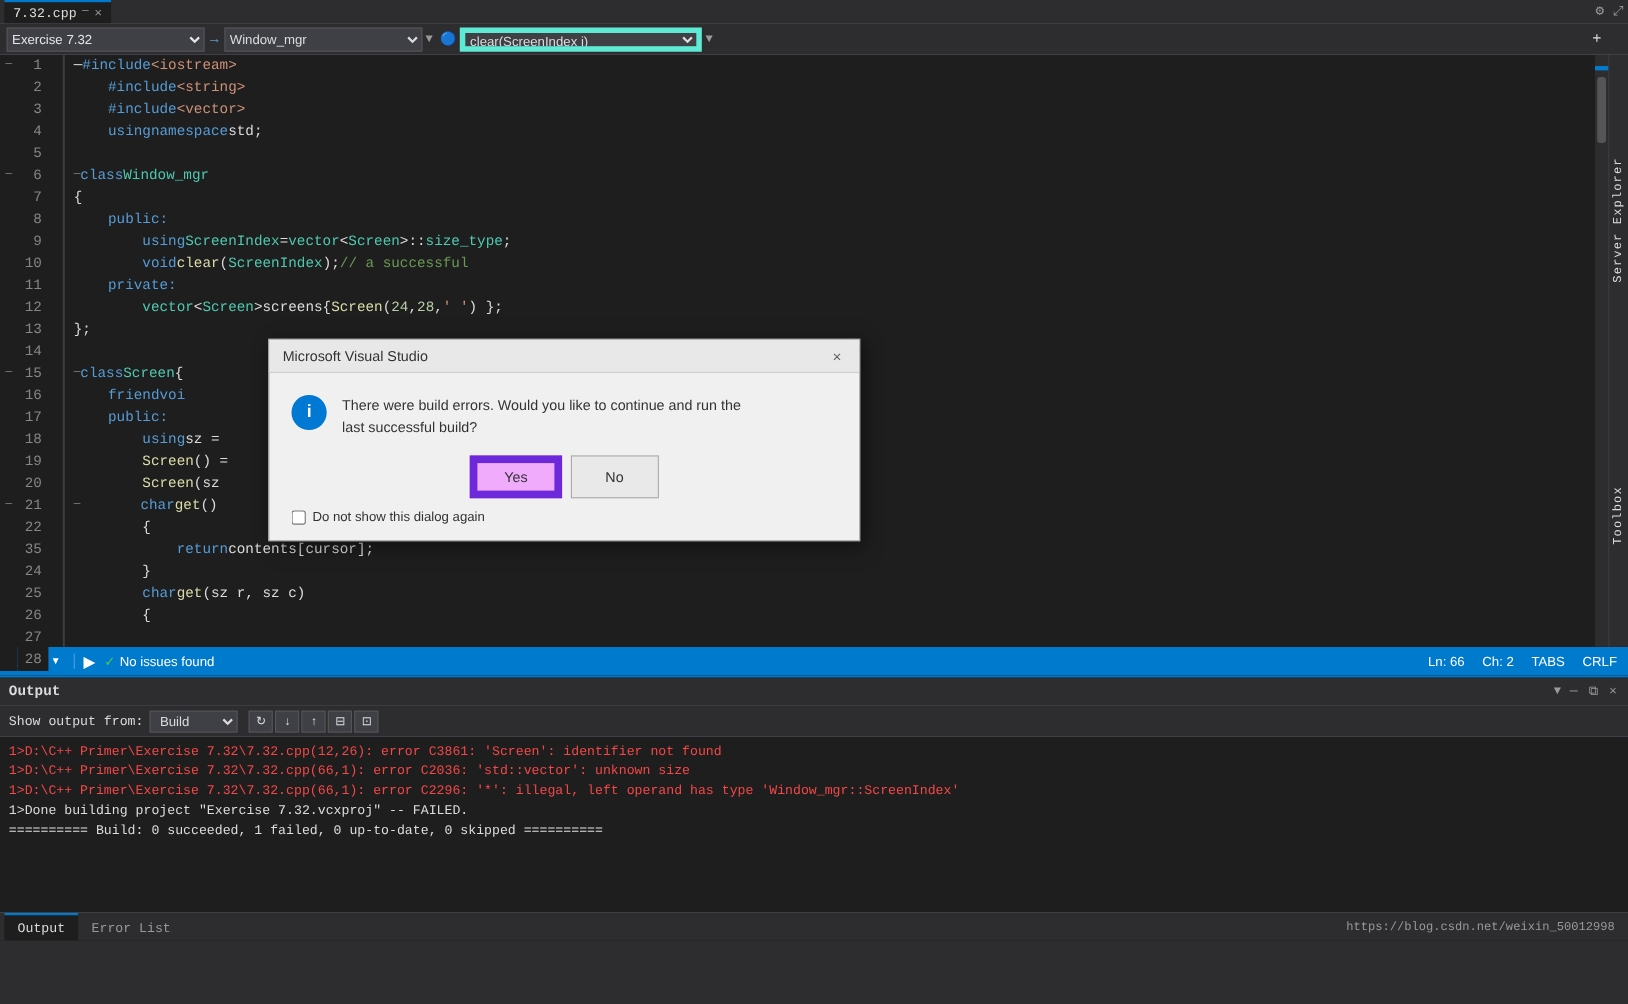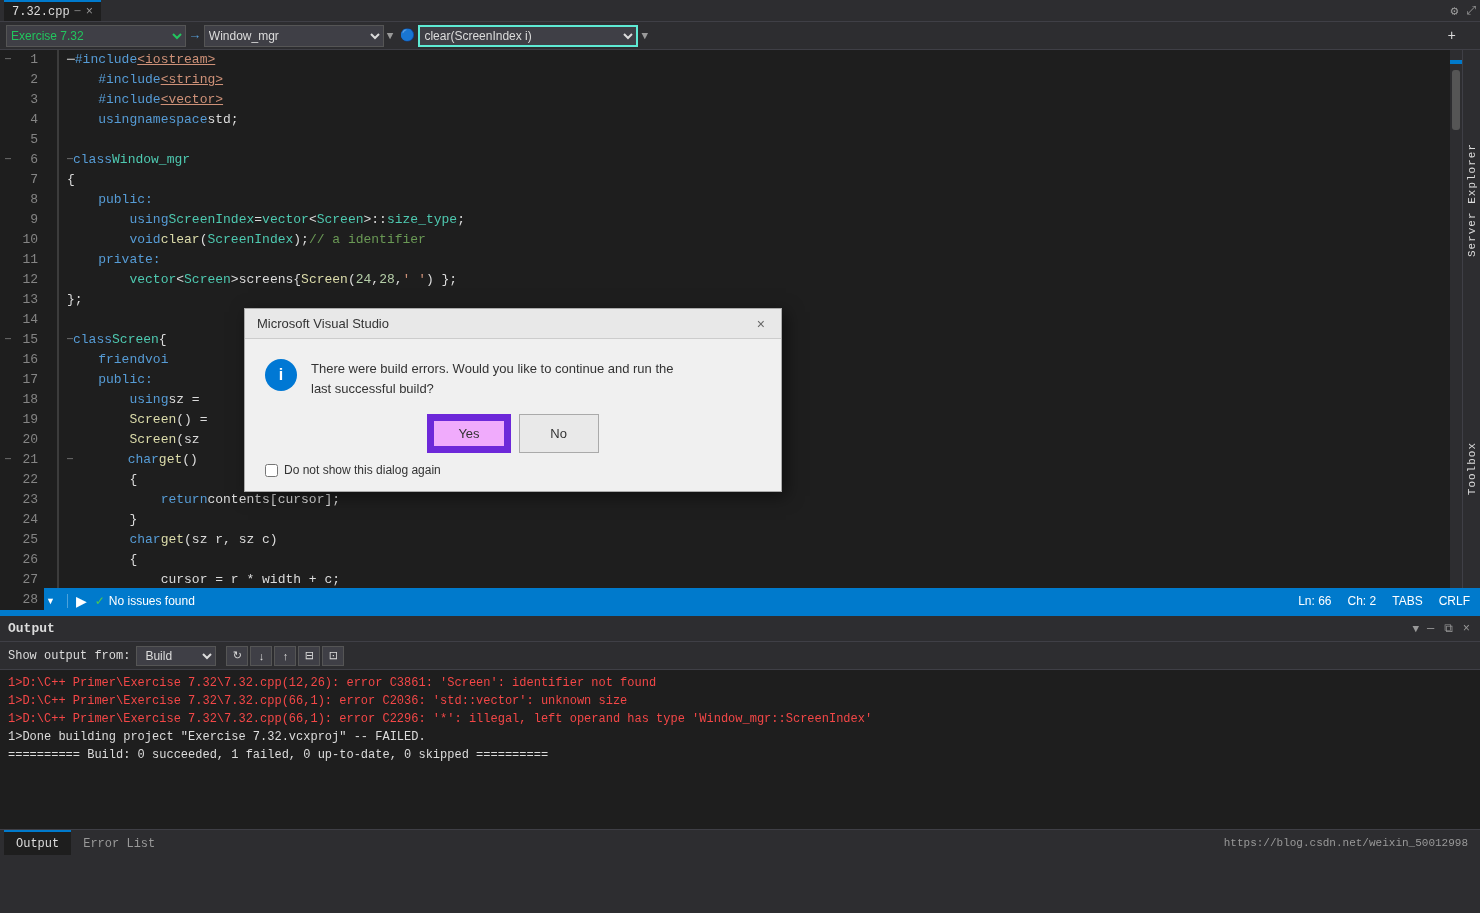--- a/index.html
+++ b/index.html
@@ -12,50 +12,50 @@
 
     
     .kw { color: #569cd6; }
     .str { color: #ce9178; }
     .num { color: #b5cea8; }
     .cmt { color: #6a9955; }
     .type { color: #4ec9b0; }
     .func { color: #dcdcaa; }
     .op { color: #dcdcdc; }
     .plain { color: #dcdcdc; }
-    .incl { color: #ce9178; text-decoration: underline; }
+    .incl { color: #ce9178; }
   </style>
 </head>
 <body>
 
 <div style="position: relative; width: 1480px; height: 913px; overflow: hidden;">
 
   <div class="title-bar" style="height:22px; display:flex; align-items:center; background:#2d2d30; border-bottom:1px solid #3f3f46; padding: 0 4px;">
     <div class="title-bar-tab" style="display:flex; align-items:center; gap:5px; background:#1e1e1e; padding:2px 8px; border-top:2px solid #007acc; height:100%;">
       <span style="font-size:12px; color:#dcdcdc;">7.32.cpp</span>
       <span style="color:#999; font-size:10px;">─</span>
       <span style="color:#999; font-size:12px;">×</span>
     </div>
     <div style="margin-left:auto; display:flex; gap:8px; align-items:center;">
       <span style="color:#999; font-size:13px;">⚙</span>
       <span style="color:#999; font-size:12px;">⤢</span>
     </div>
   </div>
 
   <div style="height:28px; background:#2d2d30; display:flex; align-items:center; padding:0 6px; gap:3px; border-bottom:1px solid #3f3f46;">
-    <select style="background:#3f3f46; color:#22c55e; border:1px solid #555; font-size:12px; height:22px; min-width:180px;">
+    <select style="background:#3f3f46; color:#e5e5e5; border:1px solid #555; font-size:12px; height:22px; min-width:180px;">
       <option>Exercise 7.32</option>
     </select>
     <span style="color:#569cd6; font-size:13px; padding:0 2px;">→</span>
     <select style="background:#3f3f46; color:#dcdcdc; border:1px solid #555; font-size:12px; height:22px; min-width:180px;">
       <option>Window_mgr</option>
     </select>
     <span style="color:#999; font-size:11px;">▼</span>
     <span style="color:#9cdcfe; font-size:12px; margin-left:4px;">🔵</span>
-    <select style="background:#3f3f46; color:#dcdcdc; border:2px solid #5eead4; font-size:12px; height:22px; min-width:220px;">
+    <select style="background:#3f3f46; color:#dcdcdc; border:5px solid #5eead4; font-size:12px; height:22px; min-width:220px;">
       <option>clear(ScreenIndex i)</option>
     </select>
     <span style="color:#999; font-size:11px;">▼</span>
     <span style="color:#dcdcdc; font-size:14px; margin-left:auto; padding-right:18px;">+</span>
   </div>
 
   <div style="display:flex; height:538px; background:#1e1e1e; position:relative;">
 
     <div style="display:flex; flex-direction:column; background:#1e1e1e; min-width:56px; padding-top:0;">
 
@@ -84,21 +84,21 @@
             <div>13</div>
             <div>14</div>
             <div>15</div>
           <div>16</div>
             <div>17</div>
             <div>18</div>
             <div>19</div>
             <div>20</div>
           <div>21</div>
             <div>22</div>
-            <div>23</div>
+            <div>35</div>
             <div>24</div>
             <div>25</div>
           <div>26</div>
             <div>27</div>
             <div>28</div>
         </div>
       </div>
     </div>
 
     <div style="width:3px; background:#1e1e1e; border-right:2px solid #3c3c3c; flex-shrink:0;"></div>
@@ -116,21 +116,21 @@
       <div class="code-line"></div>
 
       <div class="code-line"><span style="color:#858585; font-size:10px;">─</span><span class="kw">class</span> <span class="type">Window_mgr</span></div>
 
       <div class="code-line"><span class="plain">{</span></div>
 
       <div class="code-line">&nbsp;&nbsp;&nbsp;&nbsp;<span class="kw">public:</span></div>
 
       <div class="code-line">&nbsp;&nbsp;&nbsp;&nbsp;&nbsp;&nbsp;&nbsp;&nbsp;<span class="kw">using</span> <span class="type">ScreenIndex</span> <span class="plain">=</span> <span class="type">vector</span><span class="plain">&lt;</span><span class="type">Screen</span><span class="plain">&gt;::</span><span class="type">size_type</span><span class="plain">;</span></div>
 
-      <div class="code-line">&nbsp;&nbsp;&nbsp;&nbsp;&nbsp;&nbsp;&nbsp;&nbsp;<span class="kw">void</span> <span class="func">clear</span><span class="plain">(</span><span class="type">ScreenIndex</span><span class="plain">);</span> <span class="cmt">// a identifier</span></div>
+      <div class="code-line">&nbsp;&nbsp;&nbsp;&nbsp;&nbsp;&nbsp;&nbsp;&nbsp;<span class="kw">void</span> <span class="func">clear</span><span class="plain">(</span><span class="type">ScreenIndex</span><span class="plain">);</span> <span class="cmt">// a successful</span></div>
 
       <div class="code-line">&nbsp;&nbsp;&nbsp;&nbsp;<span class="kw">private:</span></div>
 
       <div class="code-line">&nbsp;&nbsp;&nbsp;&nbsp;&nbsp;&nbsp;&nbsp;&nbsp;<span class="type">vector</span><span class="plain">&lt;</span><span class="type">Screen</span><span class="plain">&gt;</span> <span class="plain">screens{</span> <span class="func">Screen</span><span class="plain">(</span><span class="num">24</span><span class="plain">,</span><span class="num">28</span><span class="plain">,</span><span class="str">' '</span><span class="plain">) };</span></div>
 
       <div class="code-line"><span class="plain">};</span></div>
 
       <div class="code-line"></div>
 
       <div class="code-line"><span style="color:#858585; font-size:10px;">─</span><span class="kw">class</span> <span class="type">Screen</span> <span class="plain">{</span></div>
@@ -150,21 +150,20 @@
       <div class="code-line">&nbsp;&nbsp;&nbsp;&nbsp;&nbsp;&nbsp;&nbsp;&nbsp;<span class="plain">{</span></div>
 
       <div class="code-line">&nbsp;&nbsp;&nbsp;&nbsp;&nbsp;&nbsp;&nbsp;&nbsp;&nbsp;&nbsp;&nbsp;&nbsp;<span class="kw">return</span> <span class="plain">contents[cursor];</span></div>
 
       <div class="code-line">&nbsp;&nbsp;&nbsp;&nbsp;&nbsp;&nbsp;&nbsp;&nbsp;<span class="plain">}</span></div>
 
       <div class="code-line">&nbsp;&nbsp;&nbsp;&nbsp;&nbsp;&nbsp;&nbsp;&nbsp;<span class="kw">char</span> <span class="func">get</span><span class="plain">(sz r, sz c)</span></div>
 
       <div class="code-line">&nbsp;&nbsp;&nbsp;&nbsp;&nbsp;&nbsp;&nbsp;&nbsp;<span class="plain">{</span></div>
 
-      <div class="code-line">&nbsp;&nbsp;&nbsp;&nbsp;&nbsp;&nbsp;&nbsp;&nbsp;&nbsp;&nbsp;&nbsp;&nbsp;<span class="plain">cursor = r * width + c;</span></div>
 
     </div>
 
     <div style="width:12px; background:#2d2d30; flex-shrink:0; position:relative;">
       <div style="width:8px; height:60px; background:#555; margin:20px auto; border-radius:3px;"></div>
 
       <div style="position:absolute; right:0; top:10px; width:12px; height:4px; background:#007acc;"></div>
     </div>
 
     <div style="width:18px; background:#2d2d30; border-left:1px solid #3f3f46; display:flex; flex-direction:column; justify-content:space-around; align-items:center; flex-shrink:0;">

